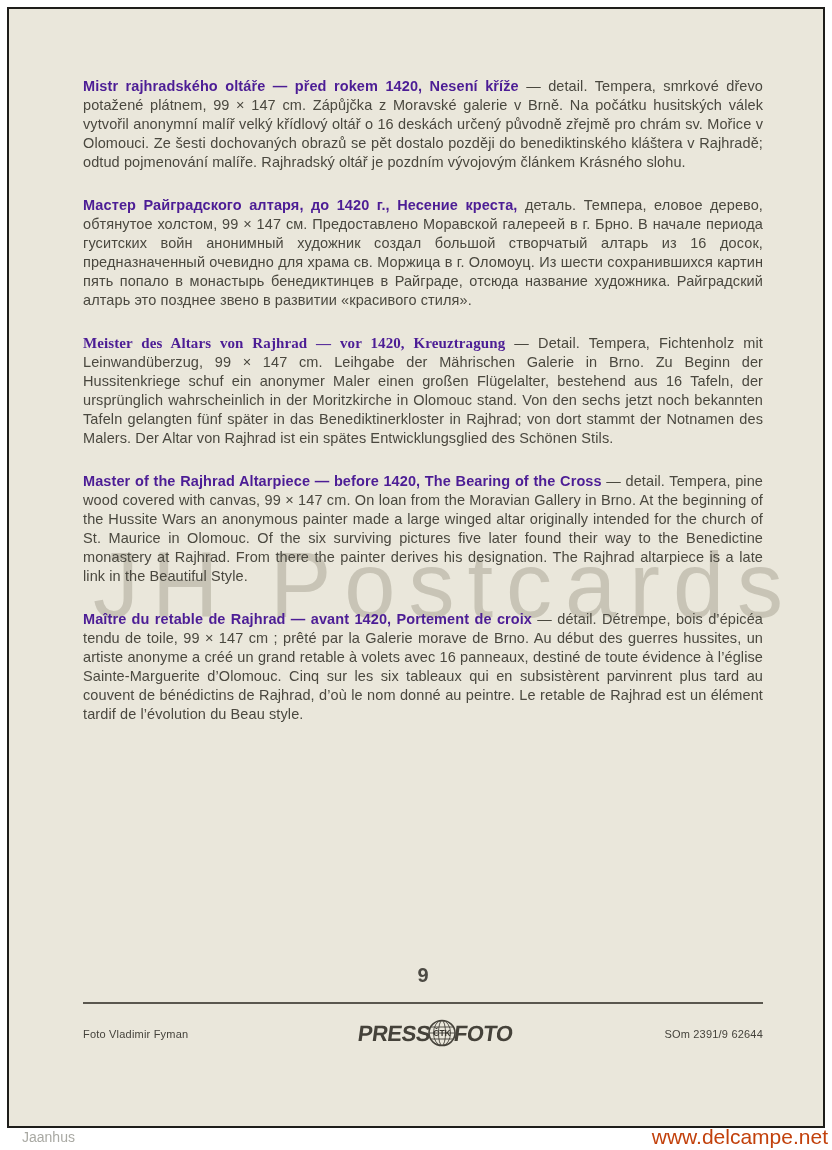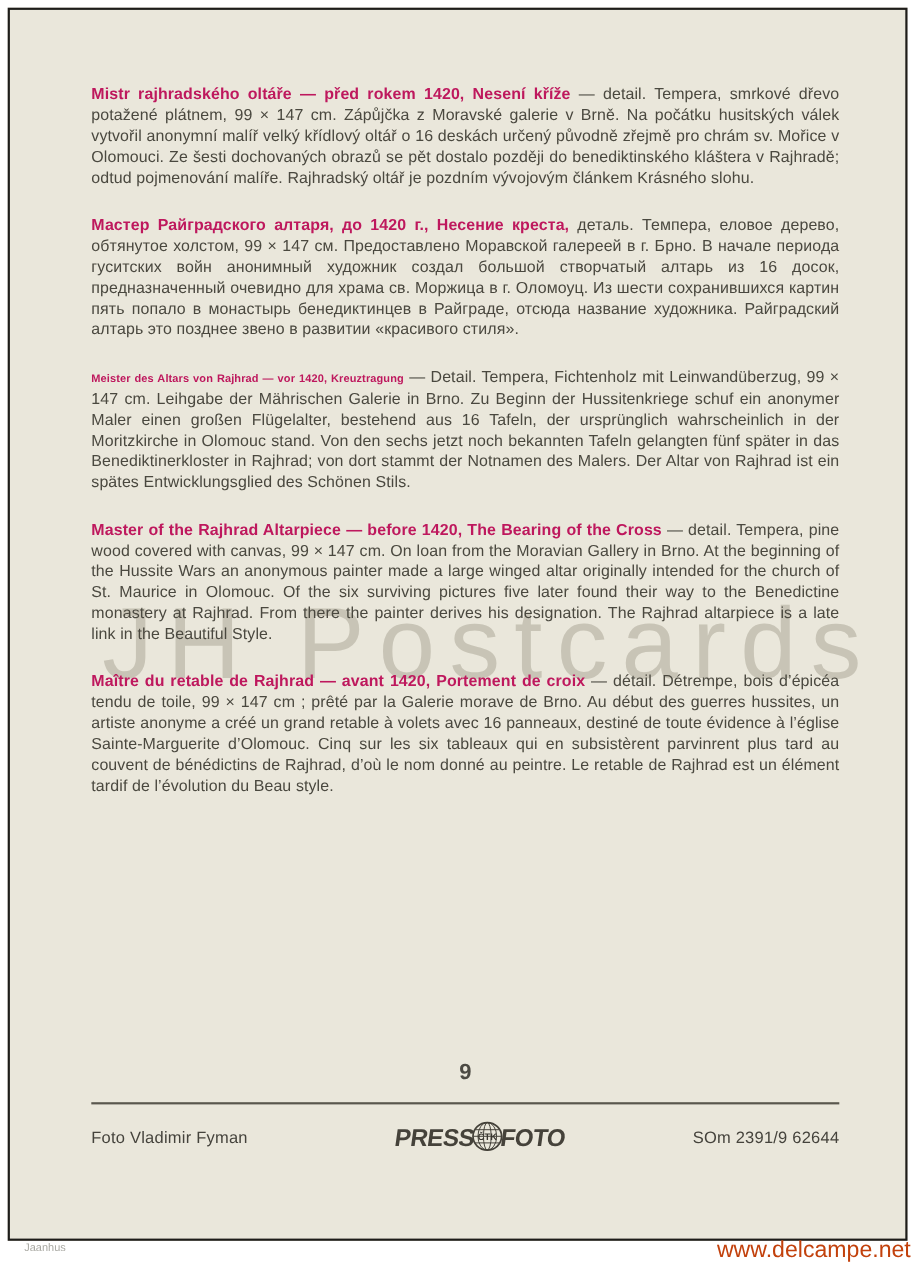--- a/index.html
+++ b/index.html
@@ -45,25 +45,25 @@
   .para {
     font-size: 14.5px;
     line-height: 19px;
     text-align: justify;
     color: #4a483f;
     margin: 0 0 24px 0;
     letter-spacing: 0.1px;
   }
   .para .lead {
     font-weight: bold;
-    color: #be185d;
+    color: #4c1d95;
   }
   .para .lead.serif {
-    font-family: Liberation Sans, sans-serif;
-    font-size: 10px;
+    font-family: Liberation Serif, serif;
+    font-size: 15px;
   }
   .page-number {
     position: absolute;
     top: 955px;
     left: 74px;
     right: 60px;
     text-align: center;
     font-size: 20px;
     font-weight: bold;
     color: #4c4a43;
@@ -82,21 +82,21 @@
     position: absolute;
     top: 1008px;
     left: 74px;
     right: 60px;
     display: flex;
     justify-content: space-between;
     align-items: center;
     z-index: 2;
   }
   .credit, .catalog {
-    font-size: 15px;
+    font-size: 11px;
     color: #45433c;
     letter-spacing: 0.2px;
   }
   .logo {
     display: flex;
     align-items: center;
     color: #45423a;
     margin-left: 18px;
   }
   .logo .word {
@@ -108,21 +108,21 @@
   }
   .logo .globe {
     margin: 0 -5px;
     position: relative;
     top: 1px;
   }
   .bottom-left {
     position: absolute;
     left: 22px;
     top: 1129px;
-    font-size: 10px;
+    font-size: 14px;
     color: #a9a9a3;
     z-index: 3;
   }
   .bottom-right {
     position: absolute;
     right: 4px;
     top: 1125px;
     font-size: 21px;
     color: #c2410c;
     z-index: 3;

